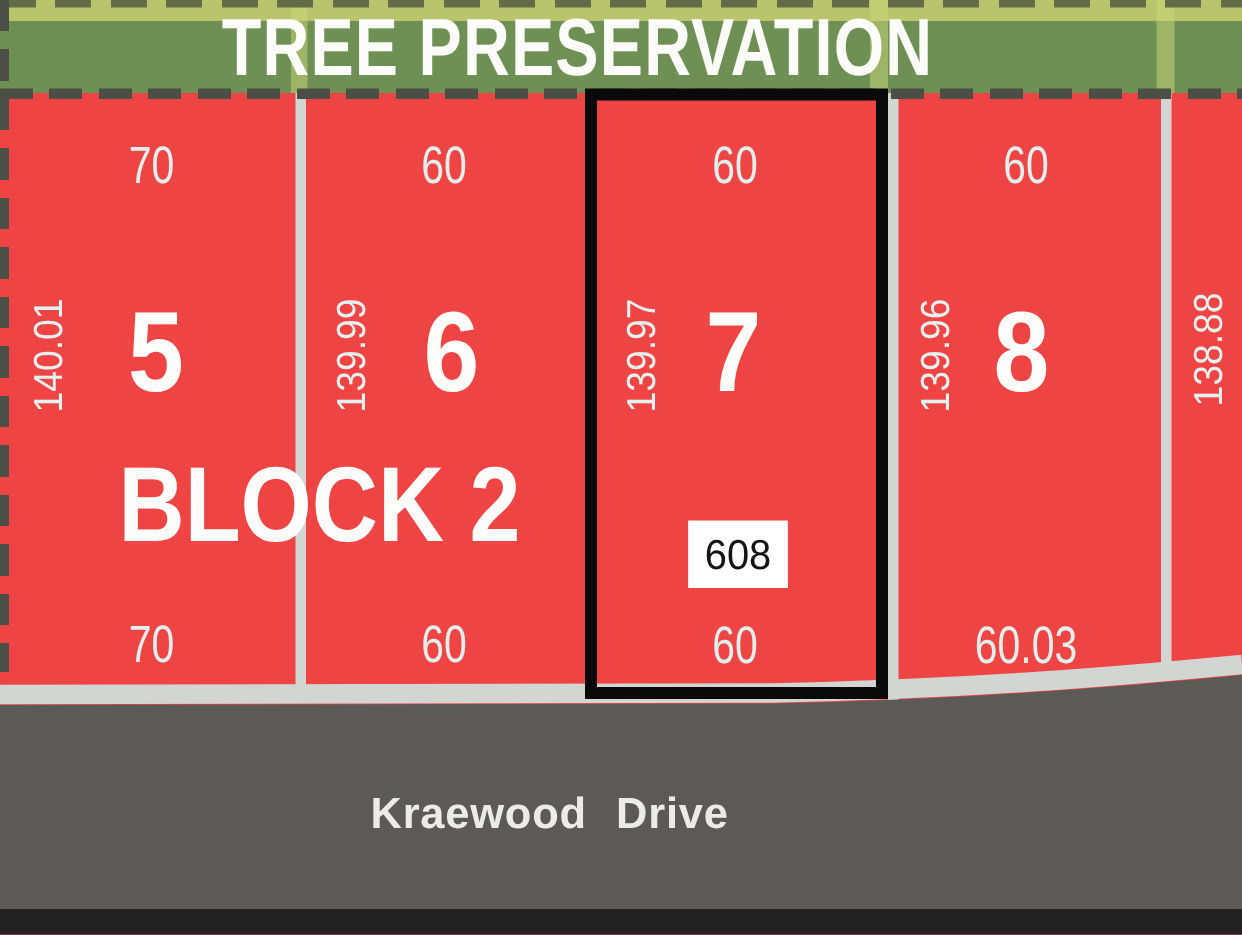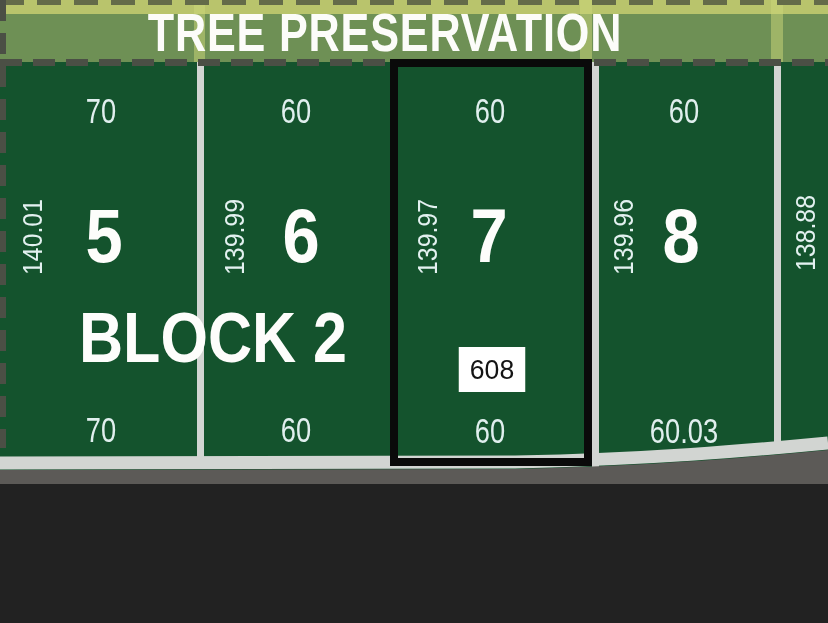--- a/index.html
+++ b/index.html
@@ -1,18 +1,18 @@
 <!DOCTYPE html>
 <html><head>
 <meta charset="utf-8">
 <style>
   html,body{margin:0;padding:0;background:#222;}
   .stage{
-    position:relative;width:828px;height:484px;overflow:hidden;
-    background:#14532d;
+    position:relative;width:828px;height:606px;overflow:hidden;
+    background:#ef4444;
     font-family:"Liberation Sans",sans-serif;
   }
   
   .tree-strip{position:absolute;left:0;top:0;width:828px;height:14px;background:#b9c46c;}
   .tree-band{position:absolute;left:0;top:14px;width:828px;height:48px;background:#6e9055;}
   .band-stripe{position:absolute;top:0;height:62px;background:rgba(206,216,122,0.5);z-index:1;}
   .stripe-1{left:194px;width:11px;}
   .stripe-2{left:580px;width:12px;}
   .stripe-3{left:771px;width:12px;}
   .dash-top{position:absolute;left:0;top:0;width:828px;height:5px;z-index:2;
@@ -94,14 +94,15 @@
     </div>
   <span class="lbl bot-dim" style="left:490px;top:431px;">60</span>
 
   <span class="lbl top-dim" style="left:684px;top:111px;">60</span>
   <span class="lbl side-dim" style="left:624px;top:237px;">139.96</span>
   <span class="lbl lot-num" style="left:681px;top:235px;">8</span>
   <span class="lbl bot-dim" style="left:684px;top:431px;">60.03</span>
 
   <span class="lbl side-dim" style="left:806px;top:233px;">138.88</span>
 
+  <span class="street-name">Kraewood Drive</span>
 
 </div>
 
 </body></html>

